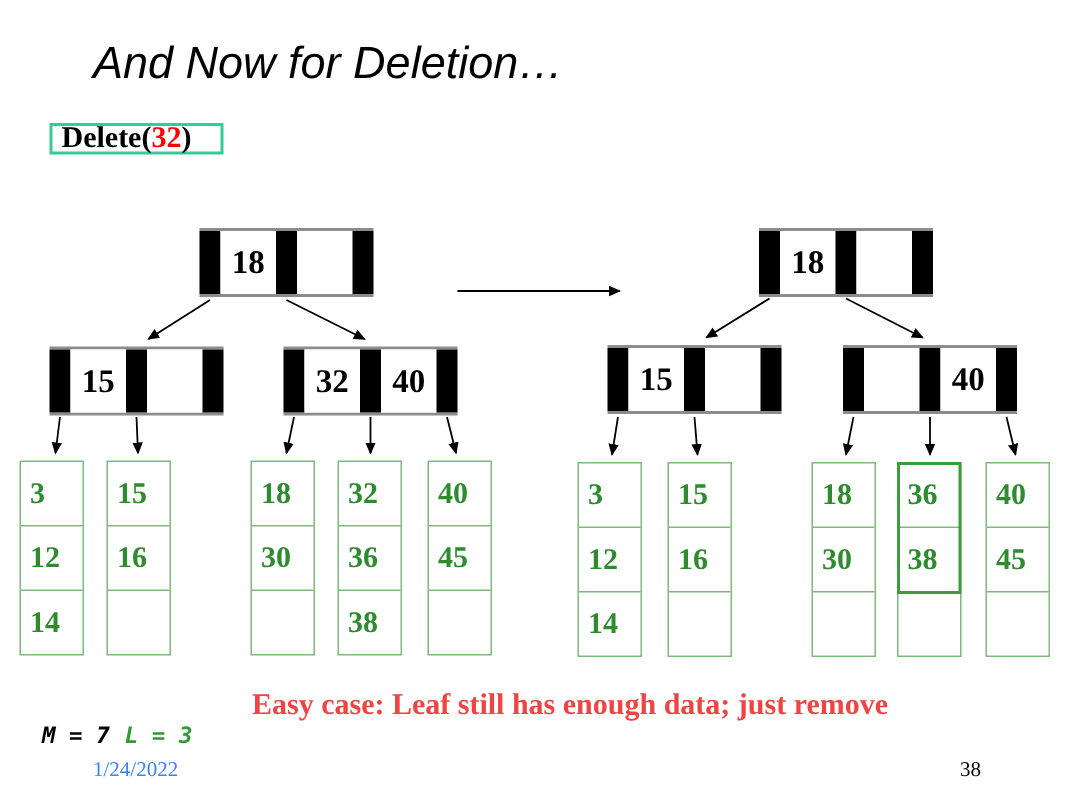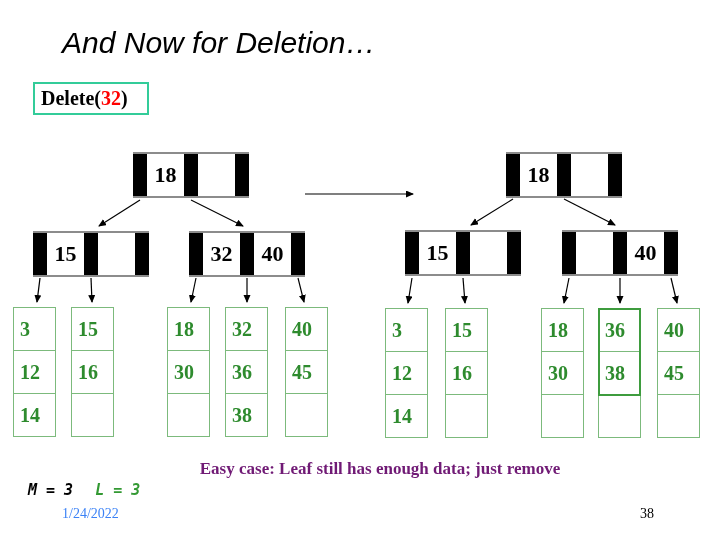--- a/index.html
+++ b/index.html
@@ -13,21 +13,21 @@
   }
   html,body{margin:0;padding:0;}
   body{width:720px;height:540px;background:#ffffff;overflow:hidden;
        font-family:"Liberation Serif",serif;}
   #slide{position:relative;width:720px;height:540px;background:#fff;padding-left:28px;}
 
   .title{position:absolute;left:62px;top:26px;width:600px;
          font-family:"Liberation Sans",sans-serif;font-style:italic;
          font-size:30px;color:#000;letter-spacing:0px;}
 
-  .delete-box{position:absolute;left:33px;top:82px;width:116px;height:33px;
+  .delete-box{position:absolute;left:33px;top:82px;width:116px;height:21px;
          border:2px solid var(--delete-border);
          display:flex;align-items:center;padding-left:6px;box-sizing:border-box;
          font-family:"Liberation Serif",serif;font-weight:bold;font-size:20px;color:#000;}
   .delete-box .red{color:var(--delete-value);}
 
   #arrows{position:absolute;left:0;top:0;width:720px;height:540px;pointer-events:none;}
 
   .bnode{position:absolute;height:46px;box-sizing:border-box;
          border-top:2px solid var(--node-edge);border-bottom:2px solid var(--node-edge);
          display:flex;background:#fff;}
@@ -39,26 +39,26 @@
   .leaf{position:absolute;width:43px;height:130px;box-sizing:border-box;
         border:1px solid var(--leaf-border);display:flex;flex-direction:column;background:#fff;}
   .leaf .lcell{flex:1;display:flex;align-items:center;padding-left:6px;box-sizing:border-box;
         font-family:"Liberation Serif",serif;font-weight:bold;font-size:20px;
         color:var(--leaf-text);}
   .leaf .lcell + .lcell{border-top:1px solid var(--leaf-border);}
   .leaf .hl-box{position:absolute;left:-1px;top:-1px;width:43px;box-sizing:border-box;
         border:2px solid var(--leaf-hl);pointer-events:none;}
 
   .caption{position:absolute;left:120px;top:459px;width:520px;text-align:center;
-        font-family:"Liberation Serif",serif;font-weight:bold;font-size:17px;color:#701a75;}
+        font-family:"Liberation Serif",serif;font-weight:bold;font-size:20px;color:#ef4444;}
 
   .params{position:absolute;left:28px;top:481px;
         font-family:"DejaVu Sans Mono","Liberation Mono",monospace;
         font-weight:bold;font-style:italic;font-size:15px;color:#000;}
-  .params .pl{color:var(--param-l);margin-left:22px;}
+  .params .pl{color:var(--param-l);margin-left:10px;}
 
   .date{position:absolute;left:62px;top:506px;font-size:14px;color:#3b82f6;
         font-family:"Liberation Serif",serif;}
   .page{position:absolute;left:640px;top:506px;font-size:14px;color:#000;
         font-family:"Liberation Serif",serif;}
 </style>
 </head>
 <body>
 
 <div id="slide">
@@ -192,18 +192,18 @@
           <div class="lcell">40</div>
           <div class="lcell">45</div>
           <div class="lcell"></div>
         </div>
       </div>
     </div>
 
   <div class="caption">Easy case: Leaf still has enough data; just remove</div>
 
   <div class="params">
-    <span class="pm">M = 3</span><span class="pl">L = 3</span>
+    <span class="pm">M = 7</span><span class="pl">L = 3</span>
   </div>
 
   <div class="date">1/24/2022</div>
   <div class="page">38</div>
 </div>
 
 </body></html>

